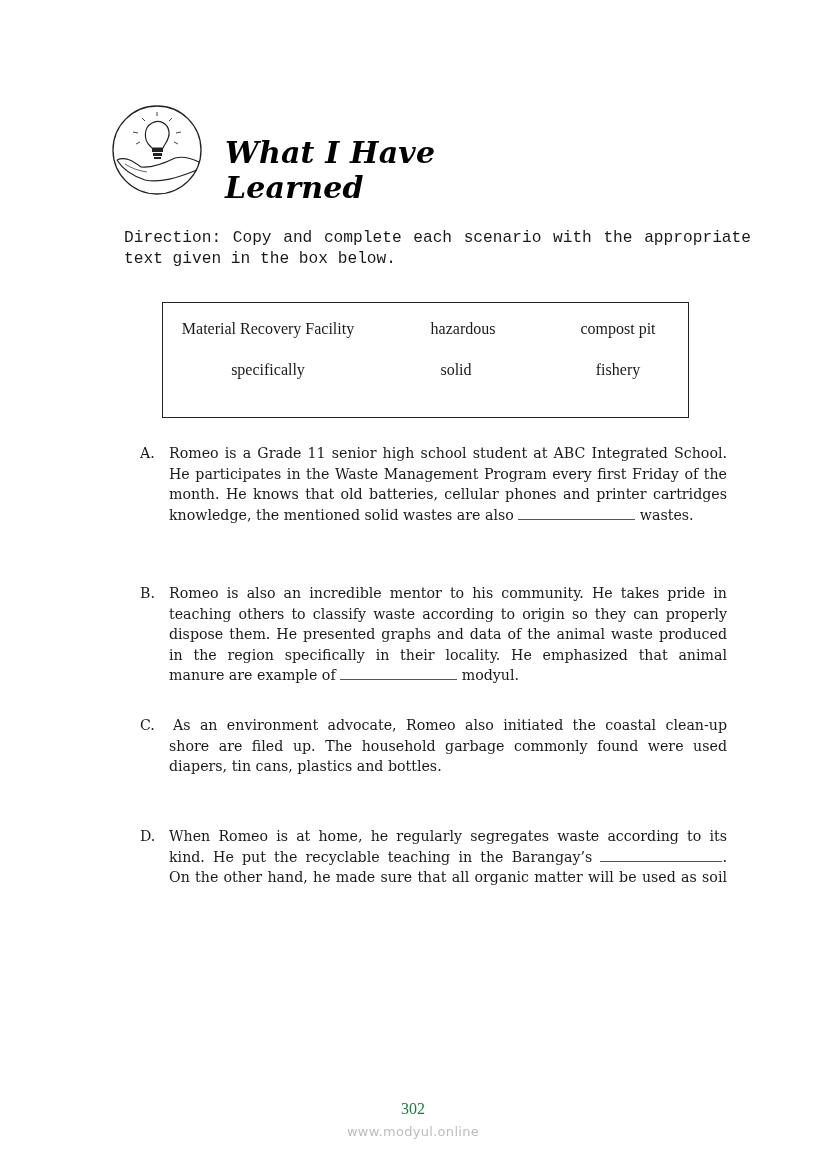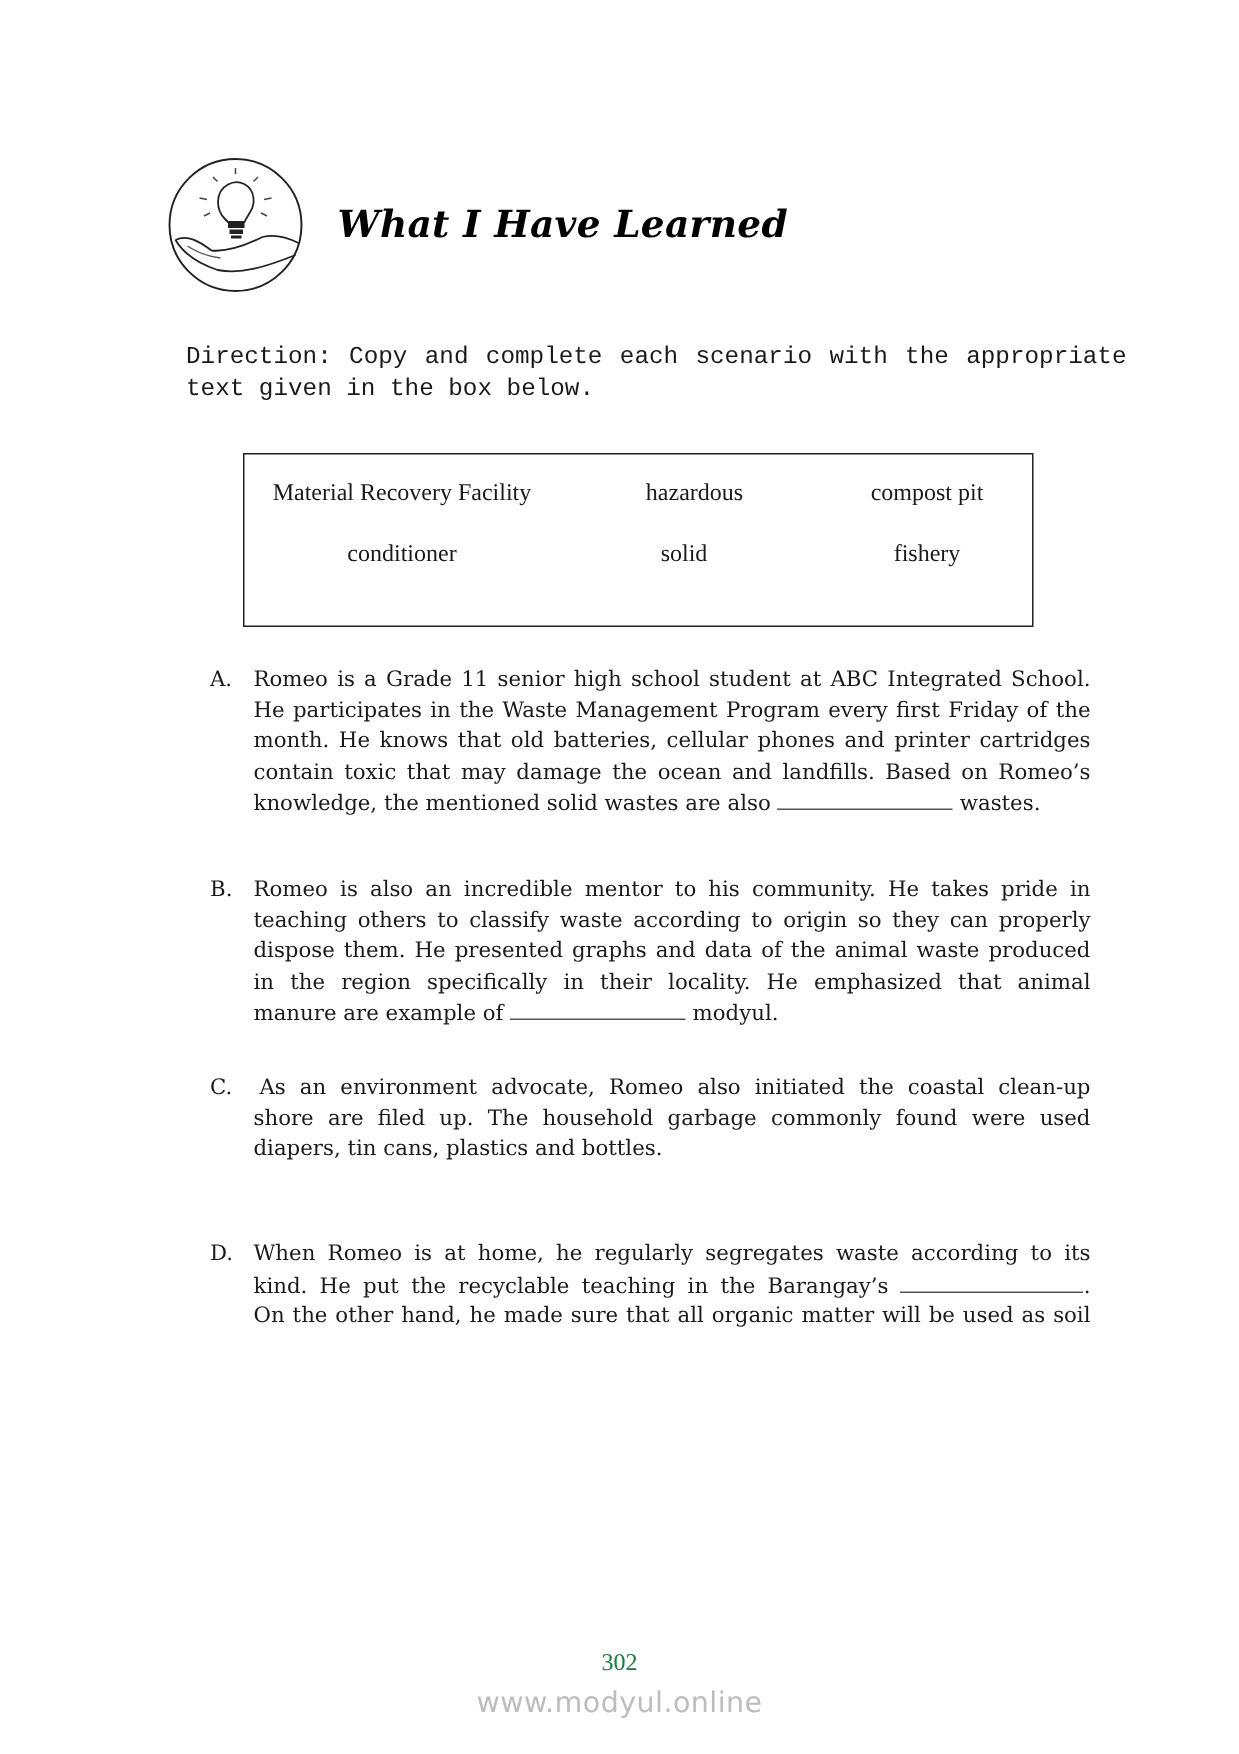--- a/index.html
+++ b/index.html
@@ -6,21 +6,21 @@
     body {
       width: 826px; height: 1169px; position: relative; overflow: hidden;
       font-family: "DejaVu Serif", "Liberation Serif", serif;
       color: #1a1a1a;
     }
     .header { position: absolute; left: 111px; top: 104px; width: 420px; height: 96px; }
     .logo { position: absolute; left: 0; top: 0; width: 92px; height: 92px; }
     .title {
       position: absolute; left: 114px; top: 31px;
       font-family: "DejaVu Serif", serif; font-weight: bold; font-style: italic;
-      font-size: 25px; letter-spacing: 0.2px; color: #000;
+      font-size: 30px; letter-spacing: 0.2px; color: #000;
     }
     .direction {
       position: absolute; left: 100px; top: 228px; width: 627px;
       font-family: Liberation Mono, monospace; font-size: 16.2px; line-height: 21px;
       text-align: justify; text-align-last: left; margin-left: 24px;
     }
     .choices {
       position: absolute; left: 162px; top: 302px; width: 527px; height: 116px;
       border: 1.3px solid #222; box-sizing: border-box;
       font-family: "Liberation Serif", serif; font-size: 16px;
@@ -34,21 +34,21 @@
     .item .body { margin-left: 29px; text-align: justify; }
     .item .line { display: block; text-align: justify; text-align-last: justify; height: 20.6px; white-space: nowrap; }
     .item .line.last { text-align-last: left; }
     .blank { display: inline-block; border-bottom: 1px solid #555; height: 14px; vertical-align: baseline; }
     .page-number {
       position: absolute; left: 0; width: 826px; top: 1100px; text-align: center;
       font-family: "Liberation Serif", serif; font-size: 16px; color: #15803d;
     }
     .watermark {
       position: absolute; left: 0; width: 826px; top: 1124px; text-align: center;
-      font-family: "DejaVu Sans", sans-serif; font-size: 19px; color: #bdbdbd; letter-spacing: 0.3px;
+      font-family: "DejaVu Sans", sans-serif; font-size: 13px; color: #bdbdbd; letter-spacing: 0.3px;
     }
   </style>
 </head>
 <body>
 
 <div class="header">
   <svg class="logo" viewBox="0 0 92 92">
     <circle cx="46" cy="46" r="44" fill="none" stroke="#222" stroke-width="1.3"></circle>
     <path d="M39 42 C33 36 32 24 41 19 C48 15 57 19 58 28 C59 35 54 39 52 44 L41 44 Z" fill="#fff" stroke="#222" stroke-width="1.2"></path>
     <rect x="41" y="44" width="11" height="4" fill="#222"></rect>
@@ -69,32 +69,31 @@
   </svg>
   <div class="title">What I Have Learned</div>
 </div>
 
 <div class="direction">Direction: Copy and complete each scenario with the appropriate text given in the box below.</div>
 
 <div class="choices">
   <span class="choice" style="left:105px; top:17px;">Material Recovery Facility</span>
   <span class="choice" style="left:300px; top:17px;">hazardous</span>
   <span class="choice" style="left:455px; top:17px;">compost pit</span>
-  <span class="choice" style="left:105px; top:58px;">conditioner</span>
+  <span class="choice" style="left:105px; top:58px;">specifically</span>
   <span class="choice" style="left:293px; top:58px;">solid</span>
   <span class="choice" style="left:455px; top:58px;">fishery</span>
 </div>
 
 <div class="item" style="top:443px;">
   <span class="letter">A.</span>
   <div class="body">
     <span class="line">Romeo is a Grade 11 senior high school student at ABC Integrated School.</span>
     <span class="line">He participates in the Waste Management Program every first Friday of the</span>
     <span class="line">month. He knows that old batteries, cellular phones and printer cartridges</span>
-    <span class="line">contain toxic that may damage the ocean and landfills. Based on Romeo’s</span>
     <span class="line last"><span>knowledge, the mentioned solid wastes are also</span> <span class="blank" style="width:117px;"></span> <span>wastes.</span></span>
   </div>
 </div>
 
 <div class="item" style="top:583px;">
   <span class="letter">B.</span>
   <div class="body">
     <span class="line">Romeo is also an incredible mentor to his community. He takes pride in</span>
     <span class="line">teaching others to classify waste according to origin so they can properly</span>
     <span class="line">dispose them. He presented graphs and data of the animal waste produced</span>

